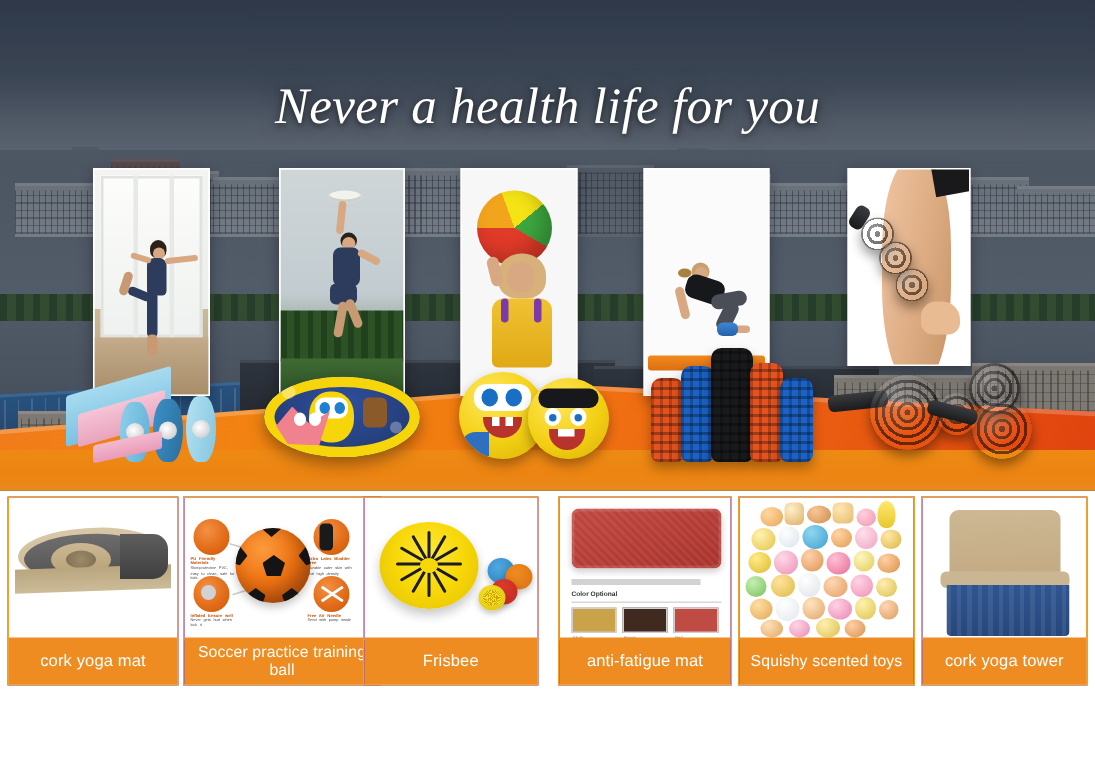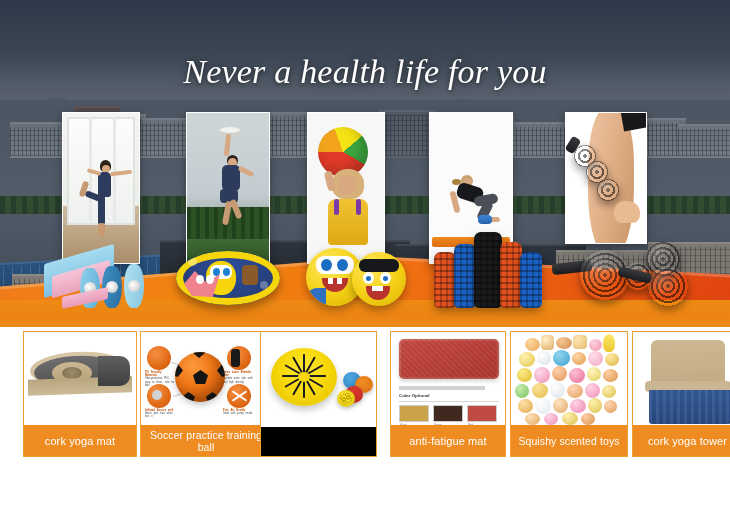--- a/index.html
+++ b/index.html
@@ -241,23 +241,22 @@
     background:linear-gradient(#3a3b3e,#1a1b1d);
   }
 
   
   .cards {
     position:absolute; left:0; top:331px; width:730px; height:130px;
   }
   .card {
     position:absolute; top:0; height:126px;
     border:1px solid #f0a030;
-    background:#000000;
-    overflow:hidden;
-    margin-left:18px;
+    background:#6d28d9;
+    overflow:hidden;
   }
   .card .thumb {
     position:absolute; left:0; top:0; right:0; height:95px;
     background:#ffffff; overflow:hidden;
   }
   .card .cap {
     position:absolute; left:0; right:0; bottom:0; height:31px;
     background:#ef8c21;
     color:#ffffff;
     font-size:11px;
@@ -639,20 +638,21 @@
           <div class="ray" style="left:32px; top:6px;  width:2px; height:22px; transform:rotate(330deg);"></div>
           <div style="position:absolute;left:27px;top:24px;width:12px;height:10px;border-radius:50%;background:#f7d707;"></div>
         </div>
         <div class="minidisc" style="left:82px; top:40px; width:18px; height:17px; background:radial-gradient(circle at 40% 35%,#4fa8e0,#2c7ebd);"></div>
         <div class="minidisc" style="left:94px; top:44px; width:18px; height:17px; background:radial-gradient(circle at 40% 35%,#f08c22,#d96f10);"></div>
         <div class="minidisc" style="left:84px; top:54px; width:18px; height:17px; background:radial-gradient(circle at 40% 35%,#e03b2e,#bd2a1f);"></div>
         <div class="minidisc" style="left:76px; top:58px; width:18px; height:17px; background:radial-gradient(circle at 40% 35%,#f6e02c,#dcc30a);">
           <div style="position:absolute;inset:3px;border-radius:50%;background:repeating-conic-gradient(#caa800 0 6deg,#f6e02c 6deg 12deg);"></div>
         </div>
       </div>
+      <div class="cap">Frisbee</div>
     </div>
 
     <div class="card" style="left:372px; width:116px;">
       <div class="thumb">
         <div class="afm-mat" style="left:8px; top:7px; width:100px; height:40px;"></div>
         <div class="spec-line" style="left:8px; top:54px; width:86px; height:4px; background:#d2d2d2; font-size:0; overflow:hidden;">Size 20" x 32" / 20" x 39" / 20" x 48"</div>
         <div class="color-label" style="left:8px; top:61px;">Color Optional</div>
         <div class="hr-thin" style="left:8px; top:69px; width:100px;"></div>
         <div class="swatch" style="left:8px;  top:73px; width:30px; height:17px;
                     background:repeating-linear-gradient(45deg,rgba(255,255,255,.08) 0 2px,transparent 2px 4px),linear-gradient(#cfa css,#c9a24a);

